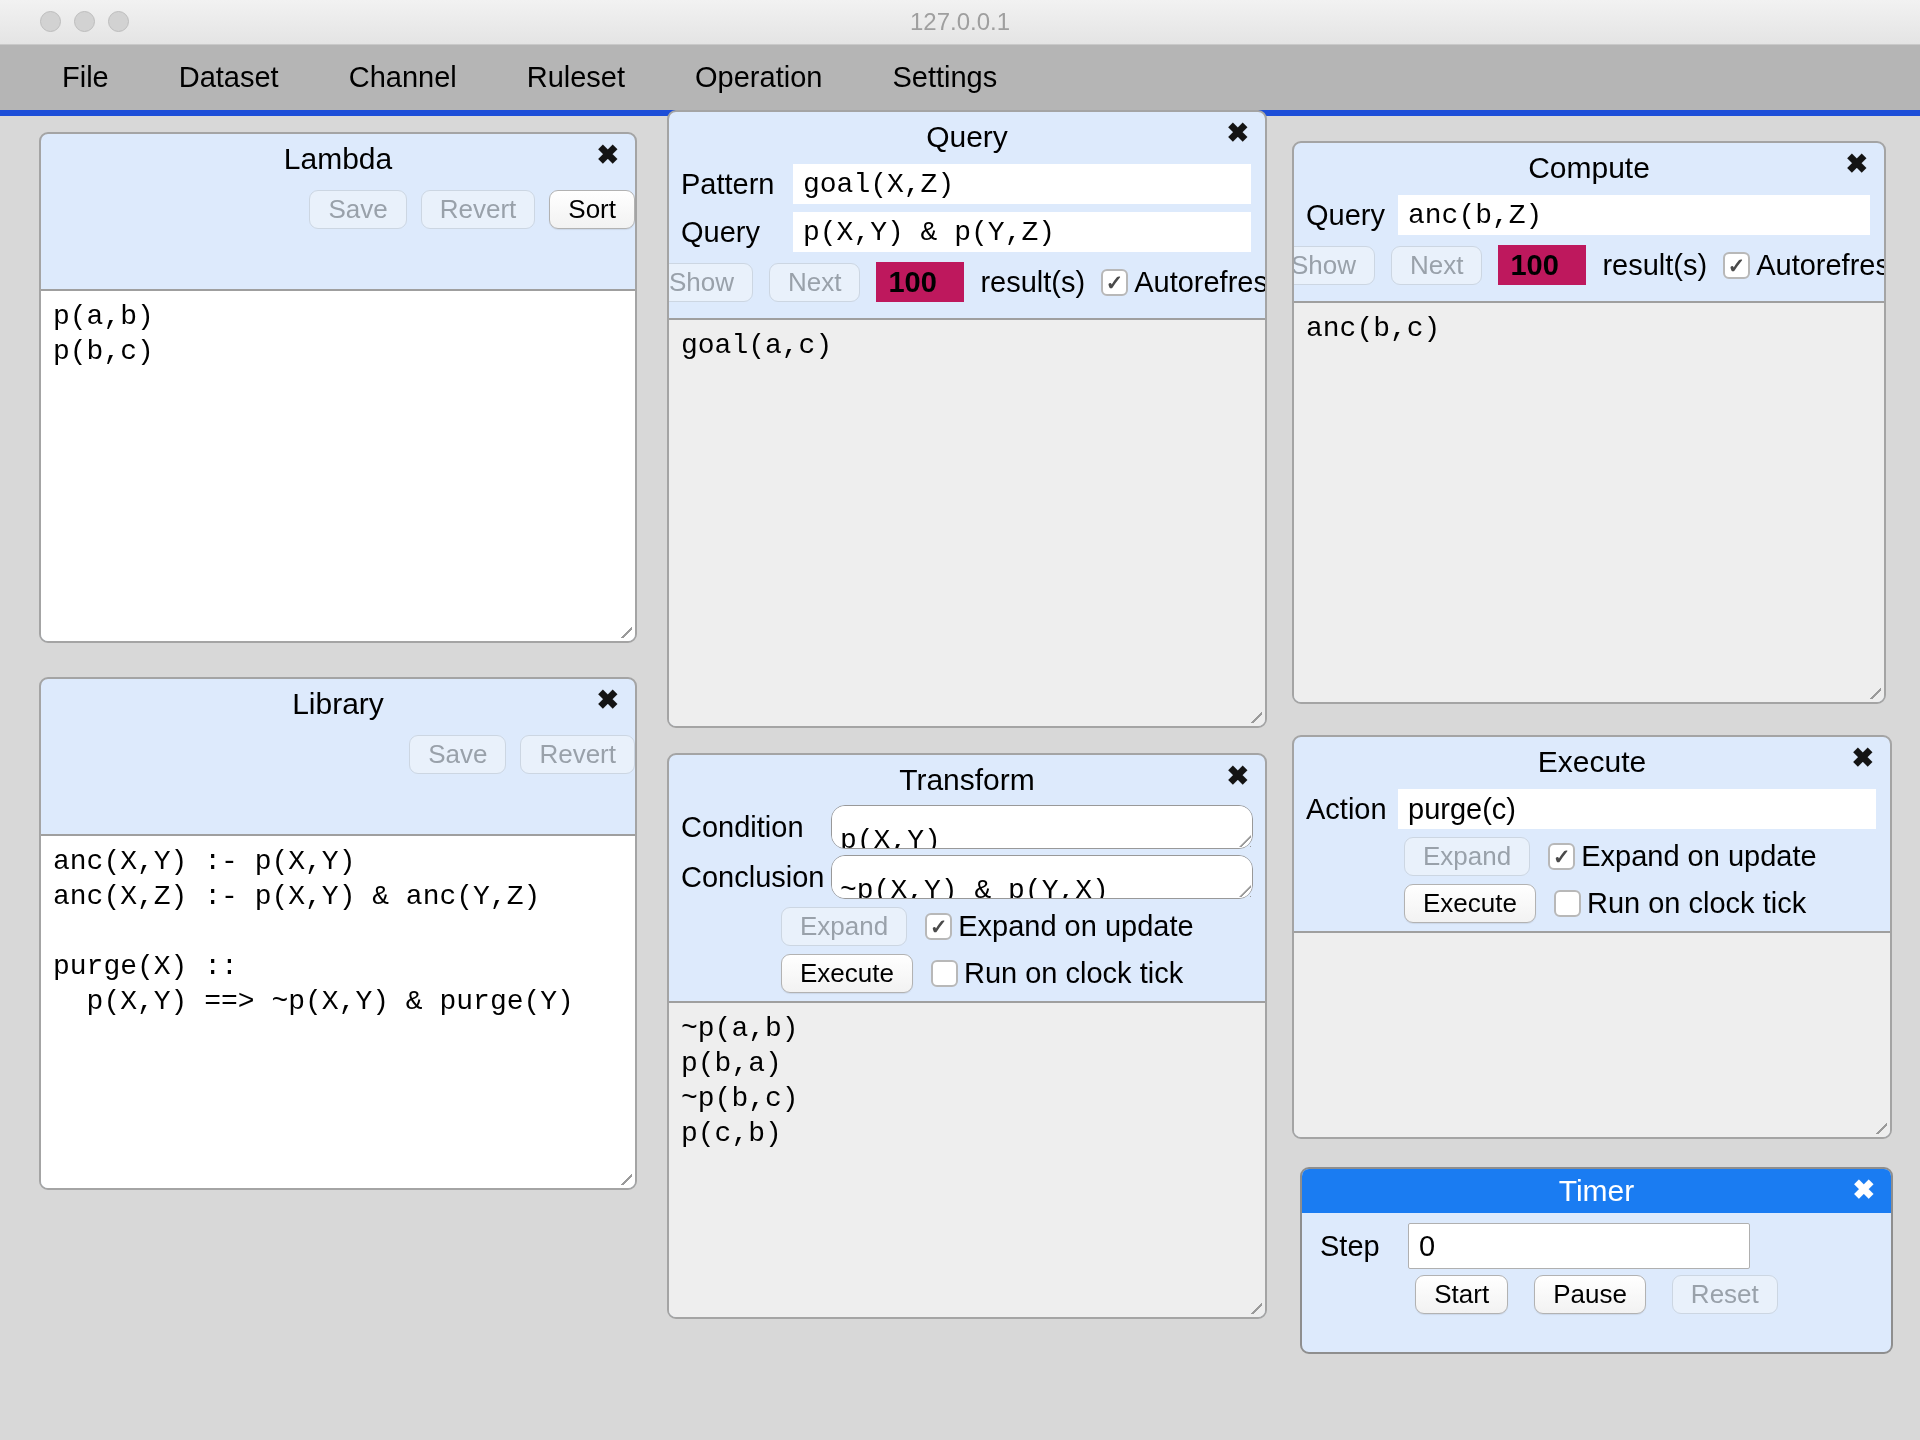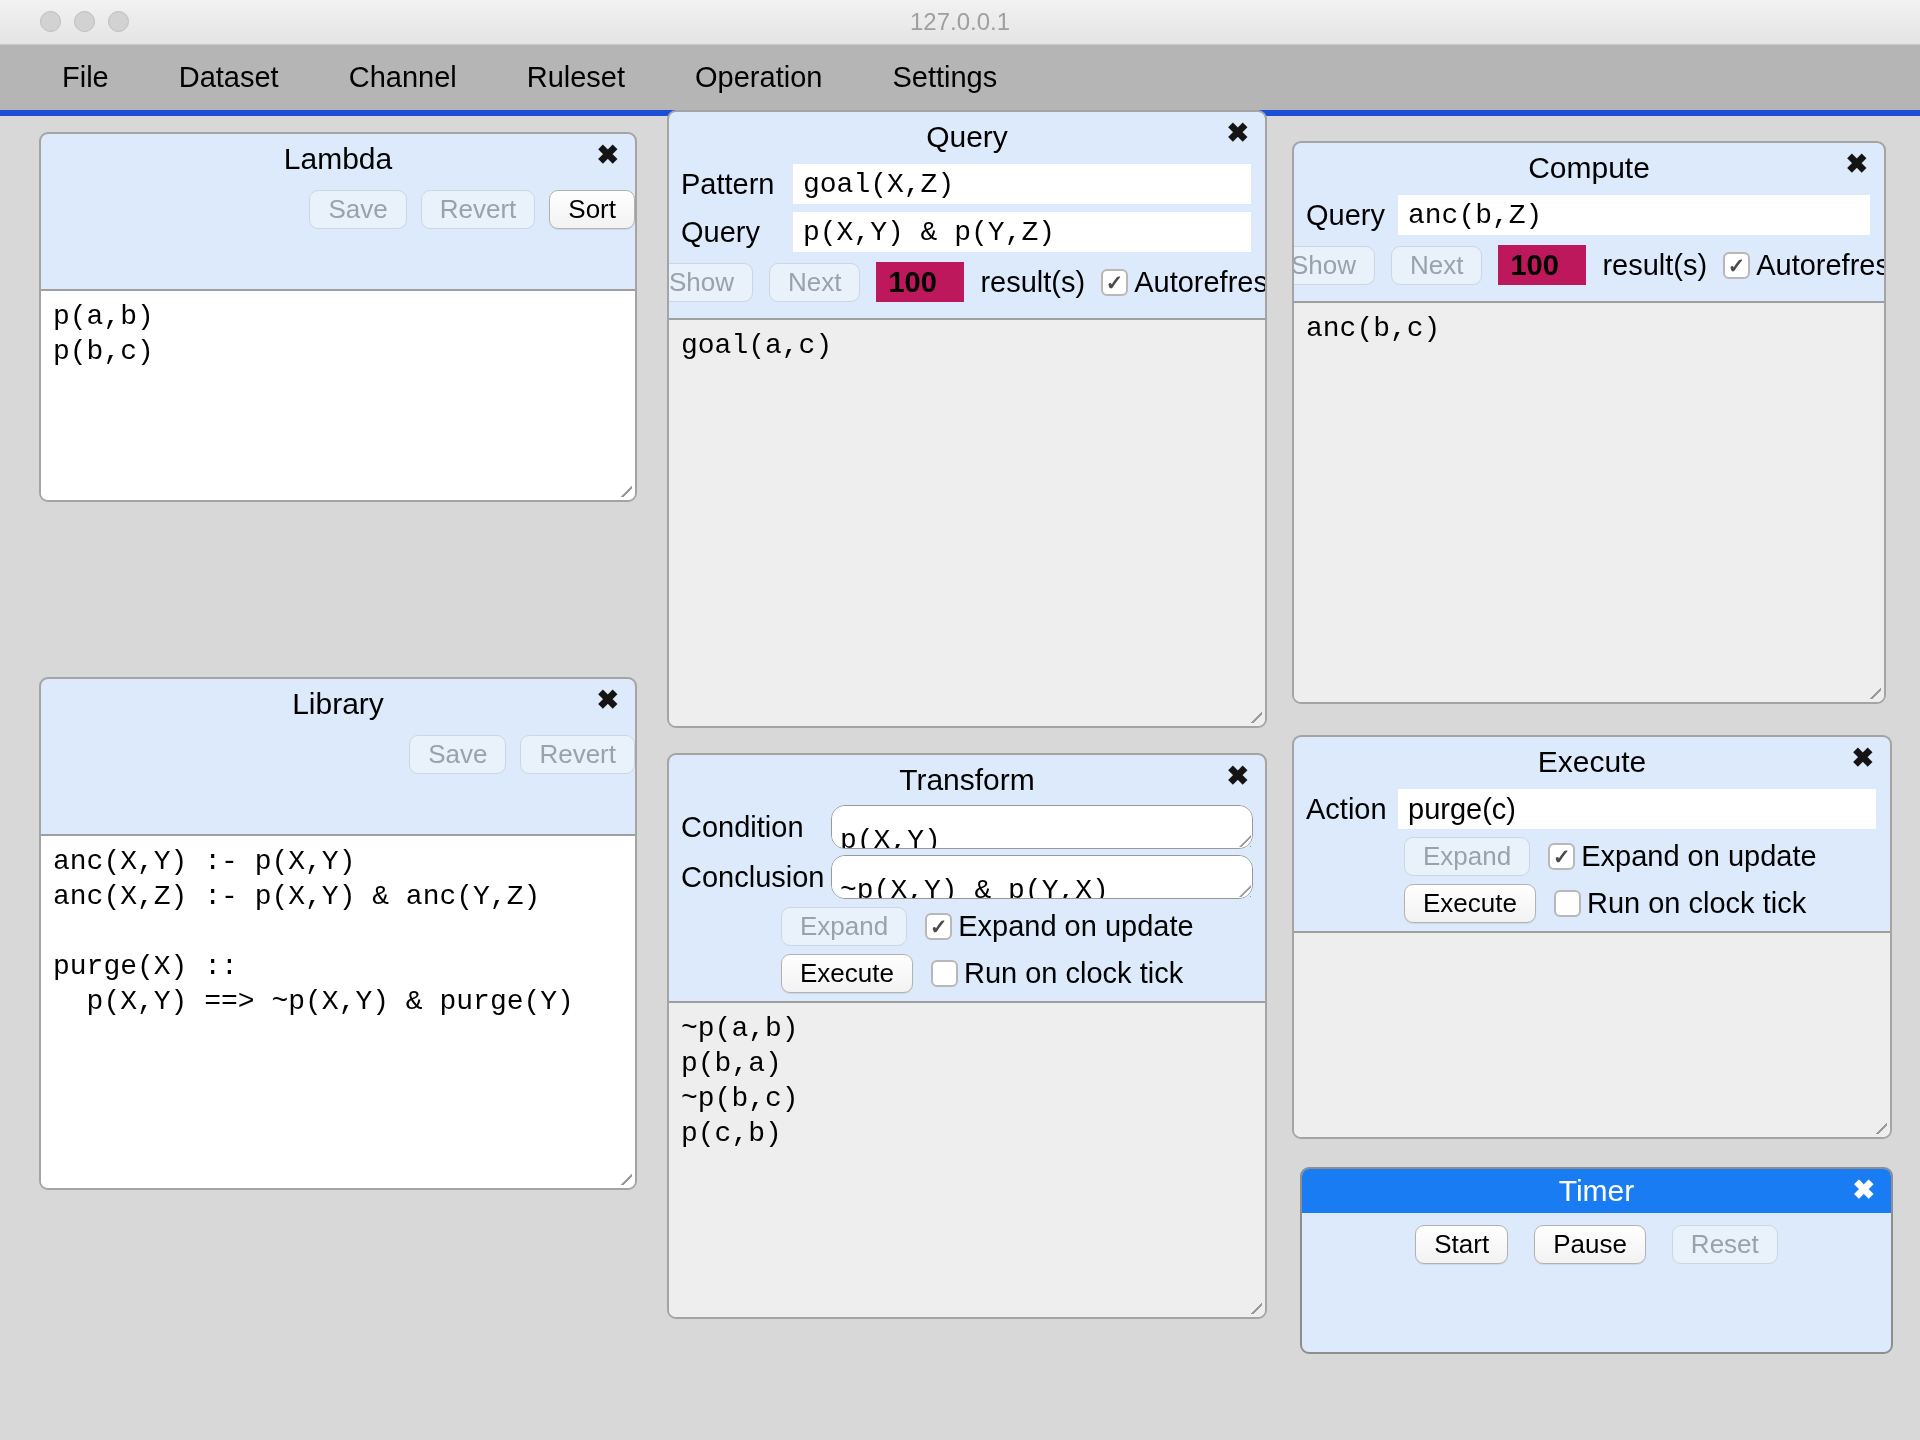--- a/index.html
+++ b/index.html
@@ -61,21 +61,21 @@
   .timer-head{position:relative;height:44px;background:#1a7cf2;flex:0 0 auto;}
   .timer-head h2{margin:0;text-align:center;font-size:30px;font-weight:500;line-height:44px;color:#fff;}
   .timer-head .close{color:#fff;top:8px;}
   .timer-body{flex:1 1 auto;padding-top:6px;}
   .timer-body .field-row{margin:4px 14px 4px 18px;}
   .timer-body label{width:88px;flex:0 0 auto;font-size:29px;}
   input.step{width:320px;height:44px;border:1px solid #b0b0b0;border-radius:2px;outline:none;background:#fff;
     font-family:"Liberation Sans",sans-serif;font-size:29px;padding:0 10px;}
   .timer-btns{display:flex;justify-content:center;gap:26px;margin-top:6px;}
   
-  .p-lambda   {left:39px;  top:132px;  width:598px; height:370px;}
+  .p-lambda   {left:39px;  top:132px;  width:598px; height:511px;}
   .p-library  {left:39px;  top:677px;  width:598px; height:513px;}
   .p-query    {left:667px; top:110px;  width:600px; height:618px;}
   .p-transform{left:667px; top:753px;  width:600px; height:566px;}
   .p-compute  {left:1292px;top:141px;  width:594px; height:563px;}
   .p-execute  {left:1292px;top:735px;  width:600px; height:404px;}
   .p-timer    {left:1300px;top:1167px; width:593px; height:187px;border-color:#8e8e8e;}
   .q-label{width:112px;}
   .c-label{width:92px;}
 </style>
 </head>
@@ -267,19 +267,23 @@
     <span class="grip"></span>
   </div>
 </section>
 
 <section class="panel p-timer">
   <div class="timer-head">
     <h2>Timer</h2>
     <span class="close">✖</span>
   </div>
   <div class="timer-body">
+    <div class="field-row">
+      <label>Step</label>
+      <input class="step" value="0" style="">
+    </div>
     <div class="timer-btns">
       <button class="btn">Start</button>
       <button class="btn">Pause</button>
       <button class="btn disabled">Reset</button>
     </div>
   </div>
 </section>
 
 </body></html>

